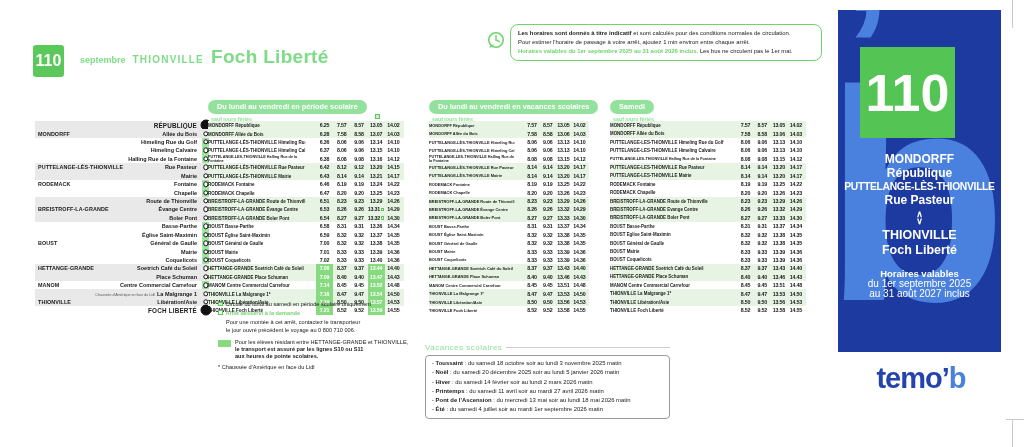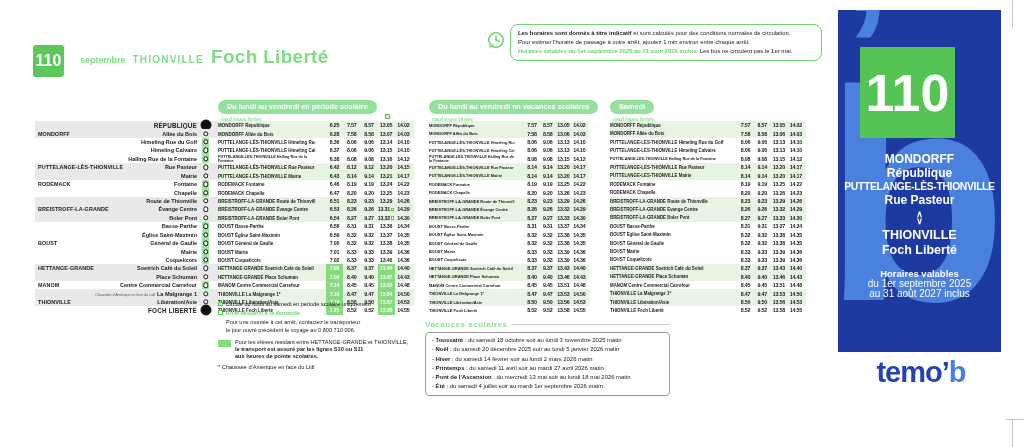--- a/index.html
+++ b/index.html
@@ -28,21 +28,21 @@
         letter-spacing:.1px;white-space:nowrap;}
   .sname{position:absolute;right:24px;top:50%;transform:translateY(-50%);font-size:5.5px;font-weight:700;
          white-space:nowrap;}
   .sname .snote{font-style:normal;font-weight:400;font-size:3.6px;color:#555;margin-right:2px;}
   .stop-row.term .sname{font-size:6.3px;letter-spacing:.2px;}
   .dot{position:absolute;left:170.5px;top:50%;transform:translate(-50%,-50%);width:5.4px;height:5.4px;
        border:1.1px solid #111;border-radius:50%;background:#fff;box-sizing:border-box;}
   .dot.big{width:11px;height:11px;background:#111;border:1.4px solid #111;}
   
   .ttable{position:absolute;top:95px;}
-  .t1{left:218px;width:196px;}
+  .t1{left:208px;width:196px;}
   .t2{left:429px;width:160px;}
   .t3{left:610px;width:196px;}
   .pill{display:inline-block;background:#94e19d;color:#fff;font-size:7.3px;font-weight:700;
         padding:2.5px 9px;border-radius:9px;white-space:nowrap;}
   .sub{color:#8fdf97;font-size:5.3px;margin:2px 0 0 3px;font-weight:600;}
   .colmark{position:absolute;top:19px;width:4.5px;height:4.5px;border:1px solid #5bc85b;
            background:#cfeccf;box-sizing:border-box;display:block;}
   .t1 .colmark{left:167px;}
   .rows{position:absolute;top:26px;left:0;right:0;}
   .trow{display:flex;height:8.43px;align-items:center;}
@@ -69,22 +69,22 @@
   .sq2{flex:0 0 4.5px;width:4.5px;height:4.5px;border:1px solid #5bc85b;background:#fff;
        box-sizing:border-box;margin:.5px 3px 0 0;}
   .fn .gr{color:#6fd36f;font-weight:700;}
   .ind{margin-left:8px;}
   .swrow{margin-top:4px;}
   .swatch{flex:0 0 13px;width:13px;height:7px;background:#87da7f;margin:1px 4px 0 0;}
   .swrow b{display:block;}
   .star{margin-top:4px;}
   
   .holi{position:absolute;left:425px;top:320px;width:245px;}
-  .holi-title{color:#8fdf97;font-size:8px;font-weight:700;letter-spacing:.5px;display:flex;
-              align-items:center;gap:4px;}
+  .holi-title{color:#8fdf97;font-size:8px;font-weight:400;letter-spacing:.5px;display:flex;
+              align-items:center;gap:4px;margin-top:23px;}
   .holi-title:after{content:"";flex:1;border-bottom:1px solid #cfcfcf;}
   .holi-box{border:1px solid #9a9a9a;border-radius:4px;margin-top:3px;padding:3px 6px;background:#fff;}
   .hitem{font-size:5.9px;line-height:9.3px;white-space:nowrap;overflow:hidden;}
   .hitem:before{content:"- ";}
   .hitem b{font-weight:700;}
   
   .panel{position:absolute;left:828px;top:0;width:186px;height:447px;}
   .pblue{position:absolute;left:10px;top:10px;width:163px;height:342px;background:#1c3aa0;
          overflow:hidden;color:#fff;}
   .bdeco{position:absolute;left:-14px;top:36px;font-size:300px;line-height:1;font-weight:700;
@@ -94,21 +94,21 @@
           color:#fff;font-size:52px;font-weight:800;display:flex;align-items:center;justify-content:center;}
   .pdest{position:absolute;left:0;right:0;top:142px;text-align:center;z-index:2;font-weight:600;}
   .pd1{font-size:12px;line-height:14px;}
   .pd-long{font-size:10.3px;line-height:13px;letter-spacing:-.3px;}
   .arrows{font-size:9px;line-height:6.5px;font-weight:800;margin:4px 0;}
   .pd2{font-size:12.5px;line-height:14.5px;}
   .pval{position:absolute;left:0;right:0;top:258px;text-align:center;z-index:2;}
   .pval .vt{font-size:9.5px;font-weight:800;}
   .pval .vl{font-size:10px;line-height:10px;}
   .pwhite{position:absolute;left:0;right:0;top:352px;height:70px;text-align:center;}
-  .logo{font-size:29px;font-weight:800;color:#2443ae;margin-top:4px;letter-spacing:-1px;}
+  .logo{font-size:29px;font-weight:800;color:#2443ae;margin-top:10px;letter-spacing:-1px;}
   .logo .bb{color:#4a80de;}
   .purl{font-size:9.3px;font-weight:800;color:#2443ae;margin-top:1px;white-space:nowrap;}
   
   .cm{position:absolute;background:#c9c9c9;}
   .cm1{left:1012px;top:0;width:1px;height:28px;}
   .cm2{left:1012px;top:419px;width:1px;height:28px;}
   .cm3{left:1006px;top:419px;width:18px;height:1px;}
 </style>
 </head>
 <body>

